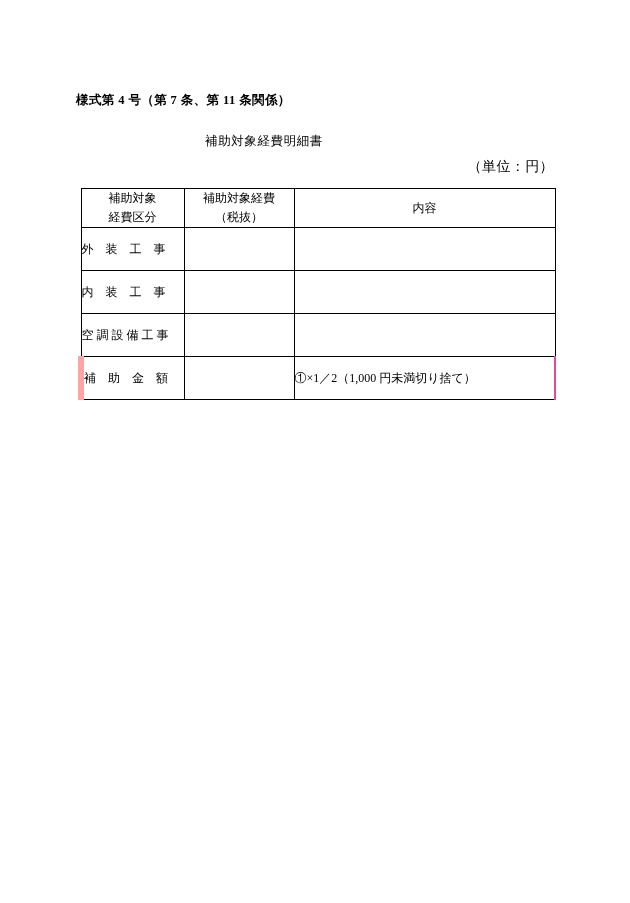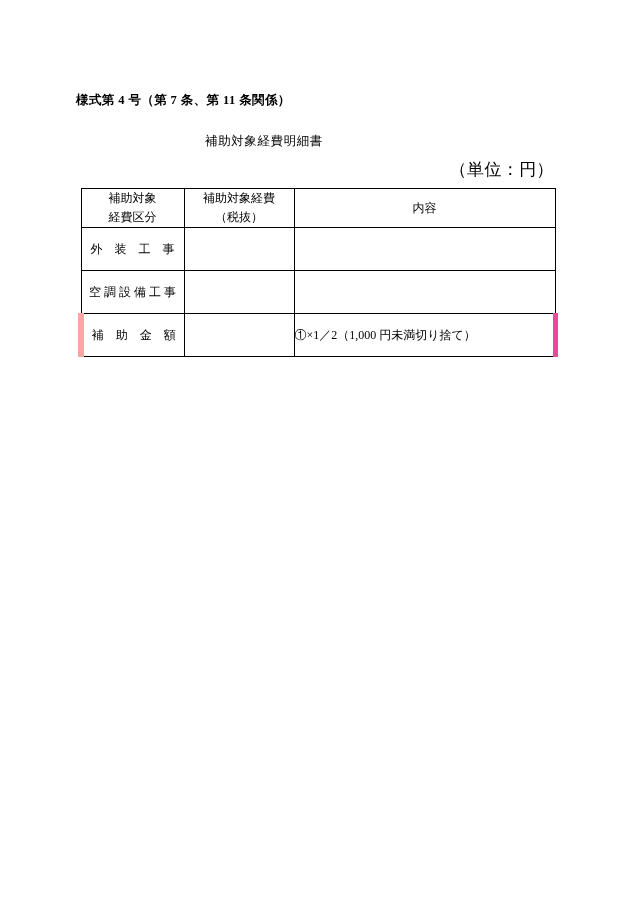--- a/index.html
+++ b/index.html
@@ -38,21 +38,21 @@
     top: 133px;
     width: 528px;
     text-align: center;
     font-size: 12.5px;
     letter-spacing: 0.6px;
   }
   .unit-note {
     position: absolute;
     right: 76px;
     top: 158px;
-    font-size: 17px;
+    font-size: 14px;
     letter-spacing: 0.4px;
   }
   table.main-table {
     position: absolute;
     left: 78px;
     top: 188px;
     width: 474px;
     border-collapse: collapse;
     table-layout: fixed;
   }
@@ -68,21 +68,20 @@
 
   .hdr-cell {
     text-align: center;
     line-height: 1.55;
     padding: 7px 2px 8px 2px;
     font-size: 12px;
   }
   .hdr-cell .l1, .hdr-cell .l2 { display: block; white-space: nowrap; }
 
   .cat-cell {
-    text-align: center;
     padding: 0 6px;
     font-size: 12px;
     line-height: 1.5;
   }
   .cat-cell .l1, .cat-cell .l2 { display: block; white-space: nowrap; }
 
   .content-cell {
     text-align: left;
     padding: 0 6px;
     font-size: 12px;
@@ -98,21 +97,21 @@
   .r-5 td { height: 42px; }
   .r-6 td { height: 130px; }
   .r-7 td { height: 42px; }
   .r-8 td { height: 42px; }
 
   .thick-row td {
     border-top: 2px solid #000000;
     border-bottom: 2px solid #000000;
   }
   .thick-row td:first-child { border-left: 6px solid #fca5a5; }
-  .thick-row td:last-child { border-right: 5px solid #ec4899; }
+  .thick-row td:last-child { border-right: 2px solid #ec4899; }
 </style>
 </head>
 <body>
 
 <div class="page">
 
   <div class="form-number">様式第 4 号（第 7 条、第 11 条関係）</div>
 
   <div class="doc-title">補助対象経費明細書</div>
 
@@ -138,20 +137,27 @@
       </tr>
 
       <tr class="r-1">
         <td class="cat-cell">
           <span class="l1">外　装　工　事</span>
         </td>
         <td class="blank-cell"></td>
         <td class="content-cell"></td>
       </tr>
 
+      <tr class="r-2">
+        <td class="cat-cell">
+          <span class="l1">内　装　工　事</span>
+        </td>
+        <td class="blank-cell"></td>
+        <td class="content-cell"></td>
+      </tr>
 
 
       <tr class="r-4">
         <td class="cat-cell">
           <span class="l1">空 調 設 備 工 事</span>
         </td>
         <td class="blank-cell"></td>
         <td class="content-cell"></td>
       </tr>
 

